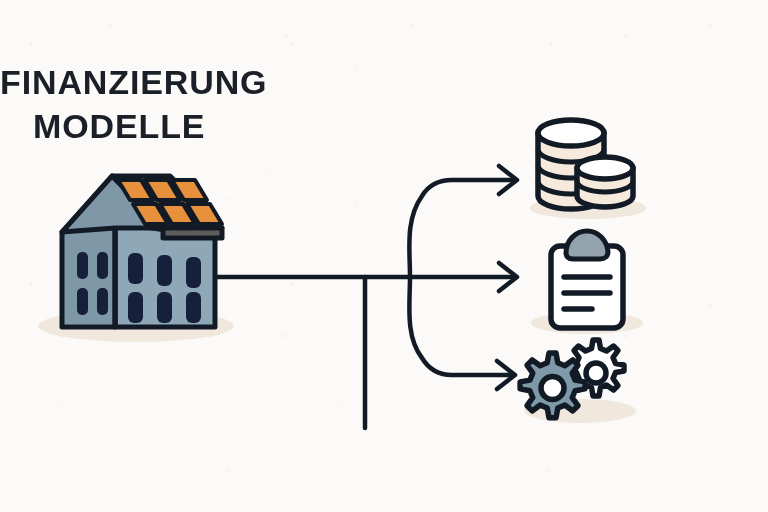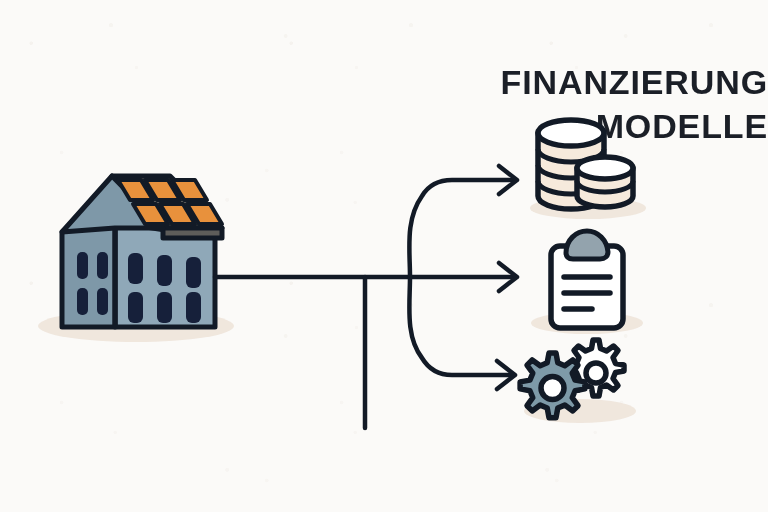--- a/index.html
+++ b/index.html
@@ -35,32 +35,32 @@
       radial-gradient(circle at 71% 74%, rgba(226,218,209,.28) 0 1.7px, transparent 2.3px),
       radial-gradient(circle at 48% 88%, rgba(226,218,209,.30) 0 1.4px, transparent 2px),
       radial-gradient(circle at 92% 55%, rgba(226,218,209,.26) 0 1.5px, transparent 2.1px);
     background-size: 260px 240px, 300px 280px, 220px 260px, 340px 300px, 280px 250px, 320px 270px, 240px 230px, 290px 310px;
   }
   #title-block {
     position: absolute;
     left: 0;
     top: 62px;
     width: 768px;
-    text-align: right;
+    text-align: left;
     line-height: 1.18;
     letter-spacing: .055em;
   }
   .title-line {
     display: block;
     font-family: "Liberation Sans", sans-serif;
     font-weight: bold;
     font-size: 34px;
     color: #1B1F27;
   }
-  #title-line-2 { margin-top: 4px; }
+  #title-line-2 { margin-top: 4px; margin-left: 33px; }
 
   svg.layer {
     position: absolute;
     left: 0; top: 0;
     width: 768px;
     height: 512px;
   }
 </style>
 </head>
 <body>

